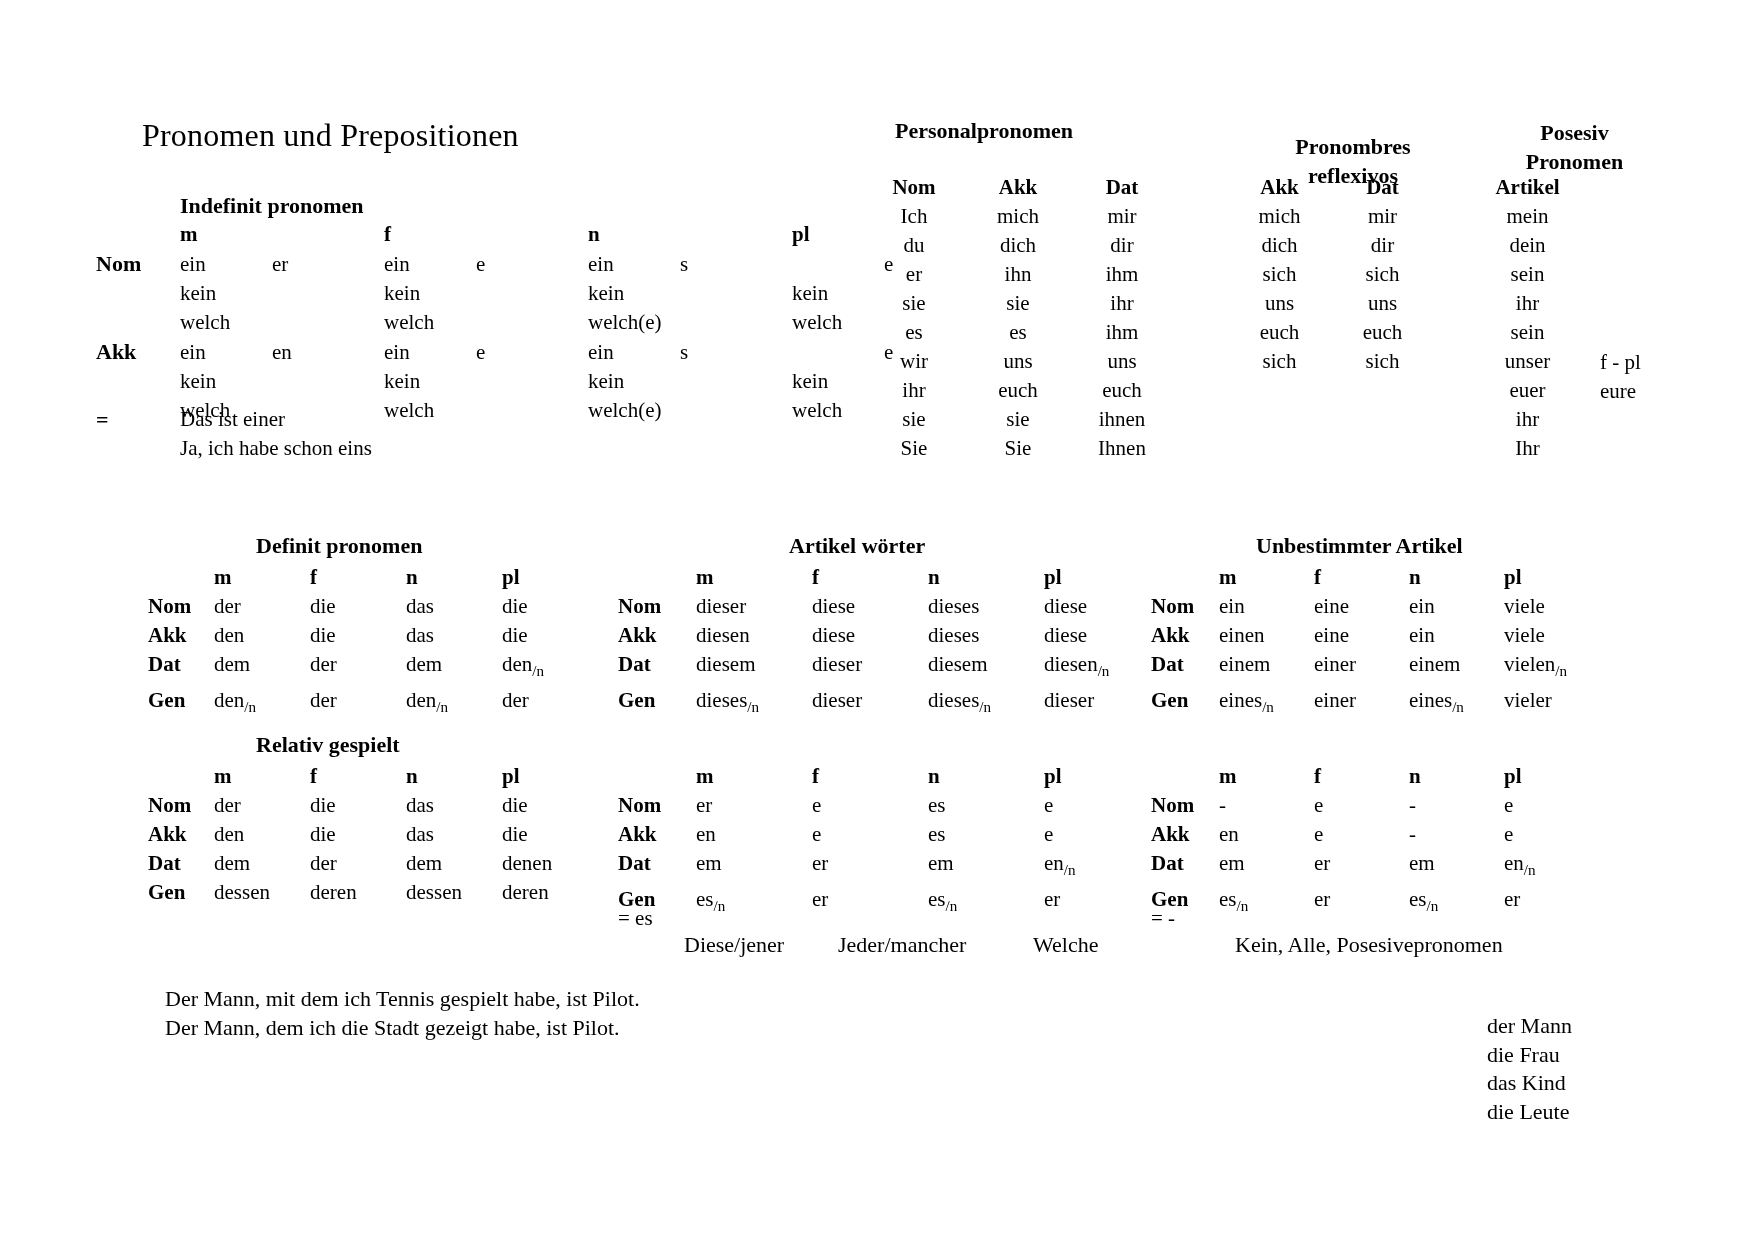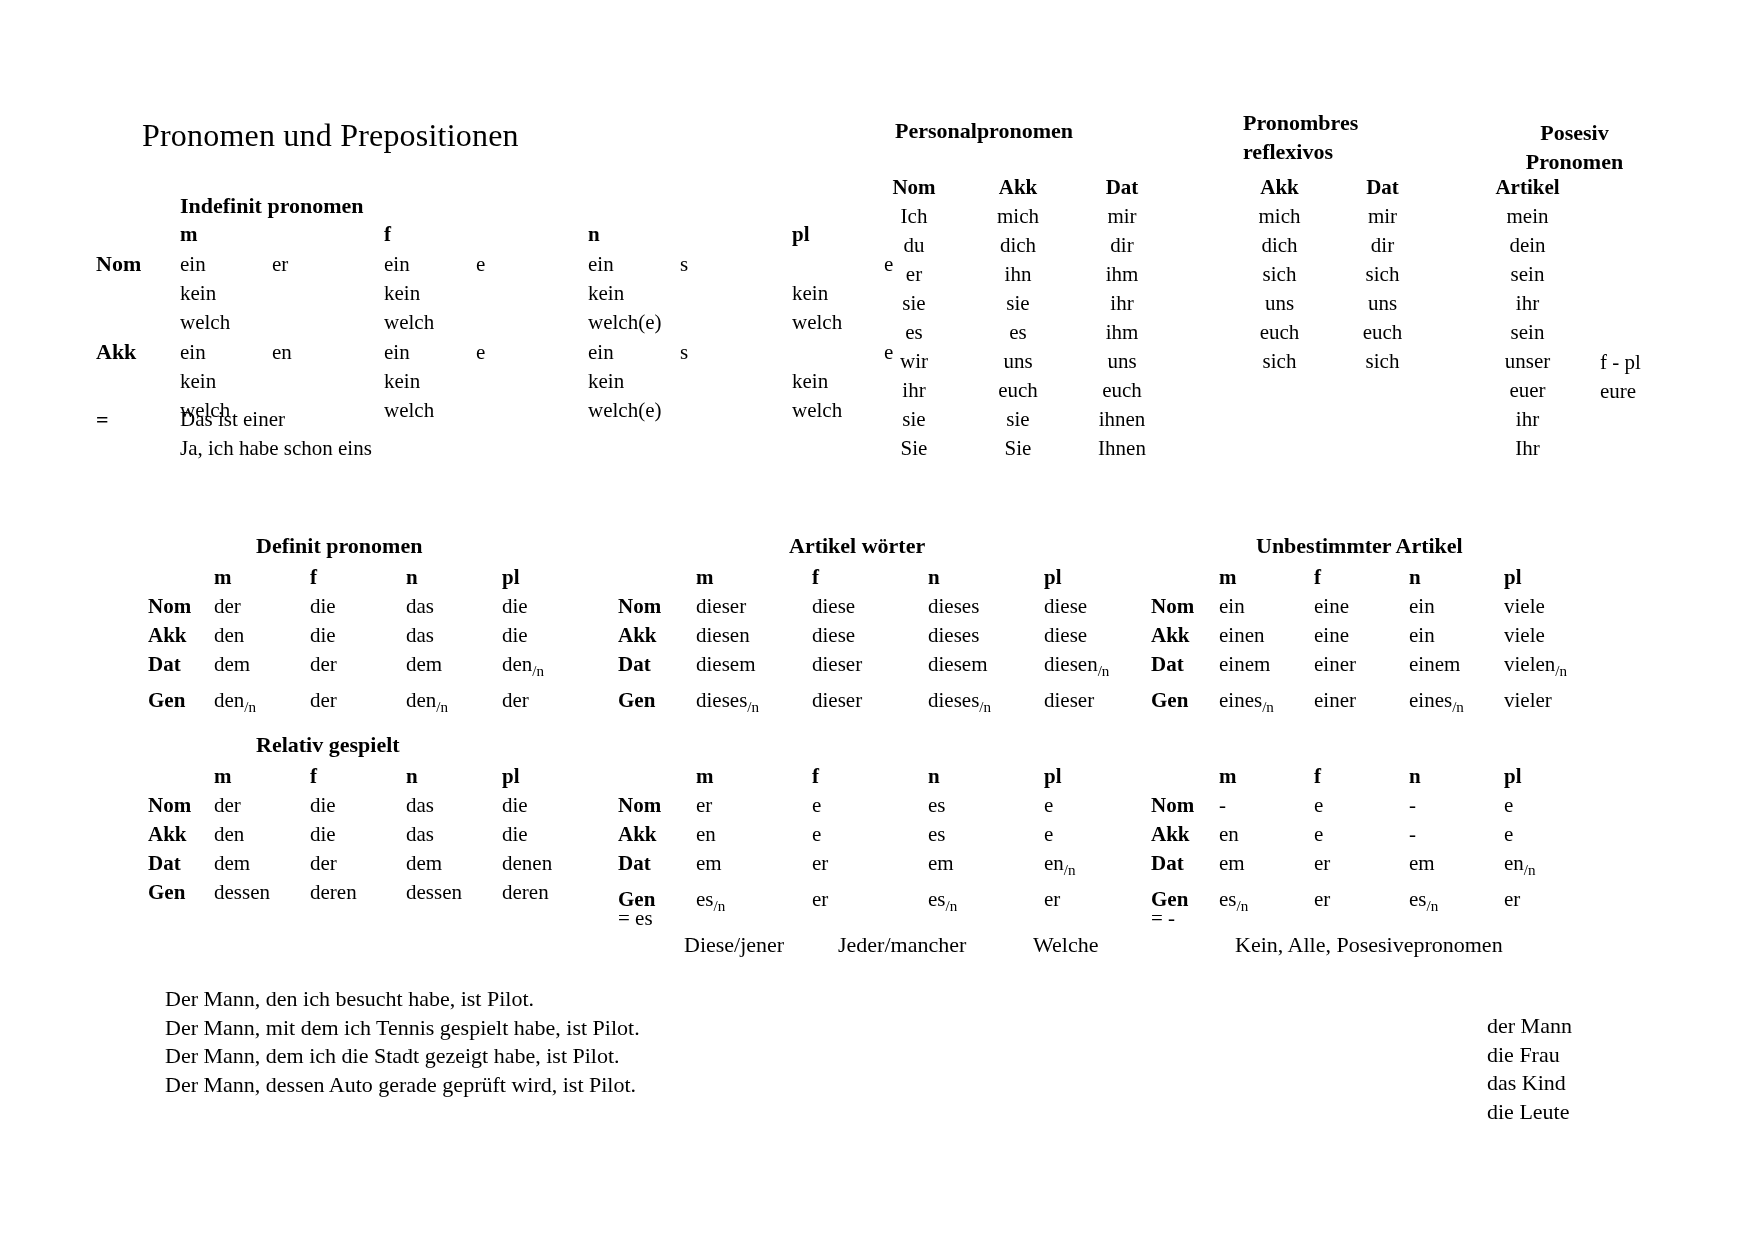--- a/index.html
+++ b/index.html
@@ -48,21 +48,21 @@
   #indef-table .c-end    { width: 112px; }
   #indef-eq { left: 96px; top: 407px; font-size: 22px; font-weight: bold; }
   #indef-notes { left: 180px; top: 405px; font-size: 21px; line-height: 29px; }
 
   
   #pp-caption { left: 895px; top: 118px; }
   #pp-table { left: 862px; top: 173px; }
   #pp-table td, #pp-table th { text-align: center; width: 104px; line-height: 29px; }
 
   
-  #refl-caption { left: 1243px; top: 108px; width: 220px; text-align: left; line-height: 29px; }
+  #refl-caption { left: 1243px; top: 132px; width: 220px; text-align: center; line-height: 29px; }
   #refl-table { left: 1228px; top: 173px; }
   #refl-table td, #refl-table th { text-align: center; width: 103px; line-height: 29px; }
 
   
   #poss-caption { left: 1487px; top: 118px; width: 175px; text-align: center; line-height: 29px; }
   #poss-table { left: 1475px; top: 173px; }
   #poss-table td, #poss-table th { text-align: center; width: 105px; line-height: 29px; margin-top: 6px; }
   #poss-extra { left: 1600px; top: 348px; font-size: 21px; line-height: 29px; }
 
   
@@ -615,24 +615,22 @@
     </tbody>
   </table>
 <div class="abs" id="end2-eq">= -</div>
 
 <div class="footrow" id="foot-dj">Diese/jener</div>
 <div class="footrow" id="foot-jm">Jeder/mancher</div>
 <div class="footrow" id="foot-w">Welche</div>
 <div class="footrow" id="foot-k">Kein, Alle, Posesivepronomen</div>
 
 <div class="abs" id="examples">
-  <div>Der Mann, den ich besucht habe, ist Pilot.</div>
   <div>Der Mann, mit dem ich Tennis gespielt habe, ist Pilot.</div>
   <div>Der Mann, dem ich die Stadt gezeigt habe, ist Pilot.</div>
-  <div>Der Mann, dessen Auto gerade geprüft wird, ist Pilot.</div>
 </div>
 
 <div class="abs" id="noun-list">
   <div>der Mann</div>
   <div>die Frau</div>
   <div>das Kind</div>
   <div>die Leute</div>
 </div>
 
 </body></html>

